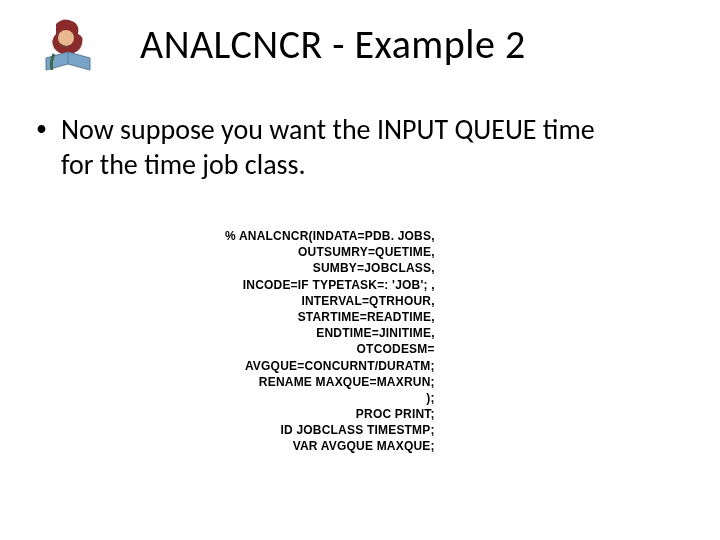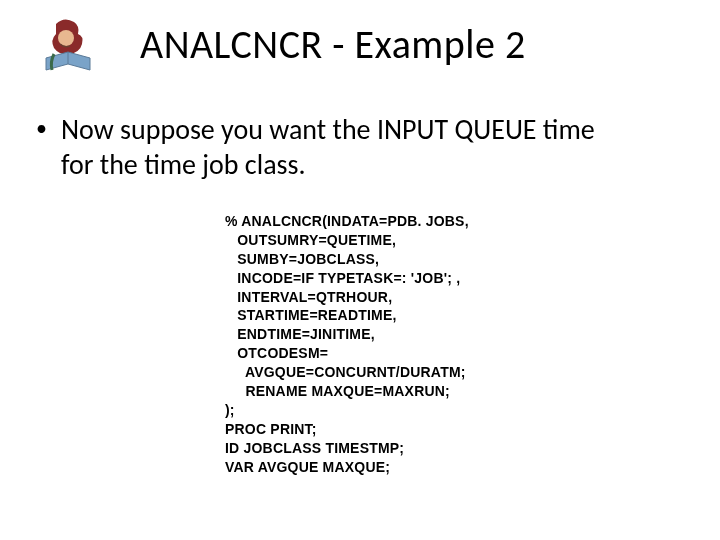--- a/index.html
+++ b/index.html
@@ -48,27 +48,28 @@
   }
   .bullet .dot {
     margin-right: 14px;
     margin-top: 6px;
     font-size: 22px;
     line-height: 1;
   }
   .code-block {
     position: absolute;
     left: 225px;
-    top: 212px;
+    top: 228px;
     font-family: Arial, Helvetica, sans-serif;
-    font-size: 14px;
+    font-size: 12px;
     font-weight: 700;
     line-height: 1.35;
     white-space: pre;
     letter-spacing: 0.2px;
+    text-align: right;
   }
 </style>
 </head>
 <body>
 
 <div class="slide">
 
   <div class="icon-wrap">
     <svg viewBox="0 0 64 64" width="64" height="64">
 

